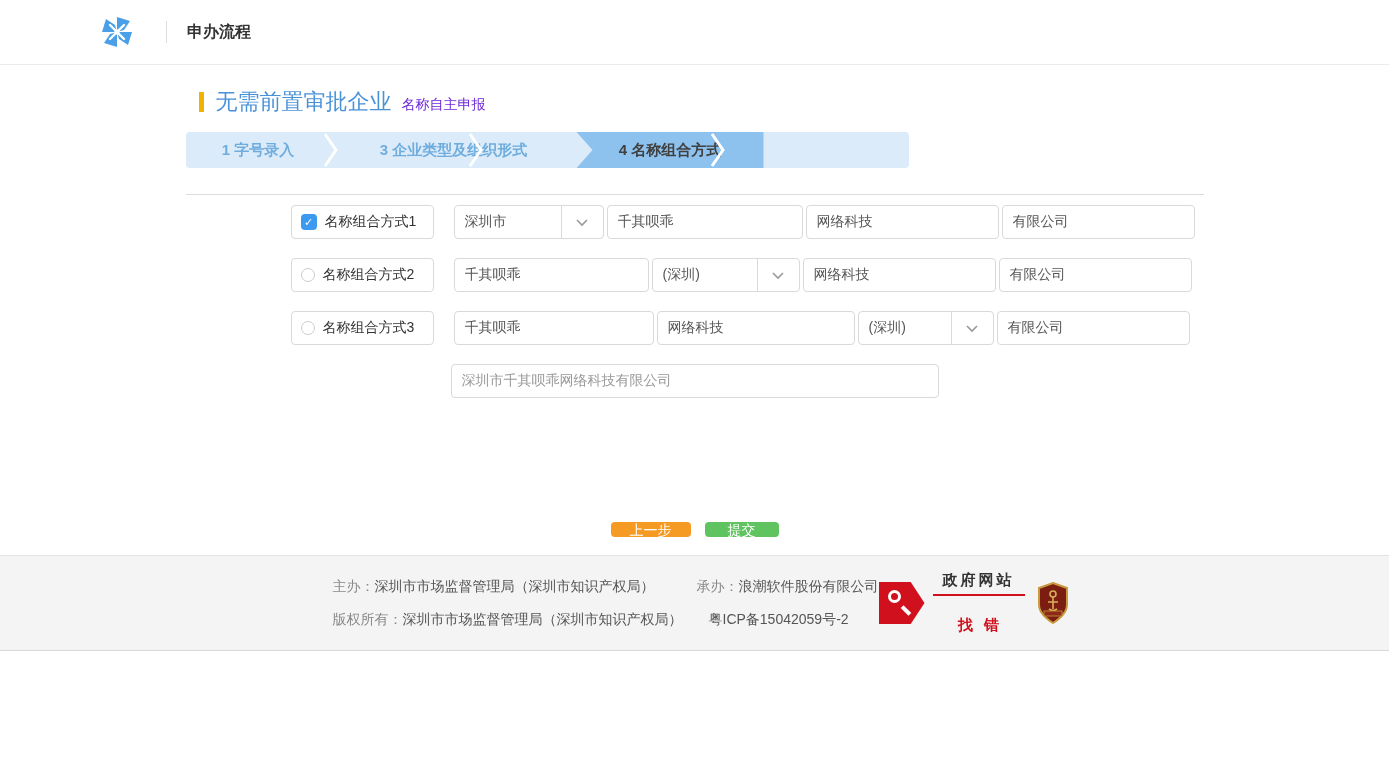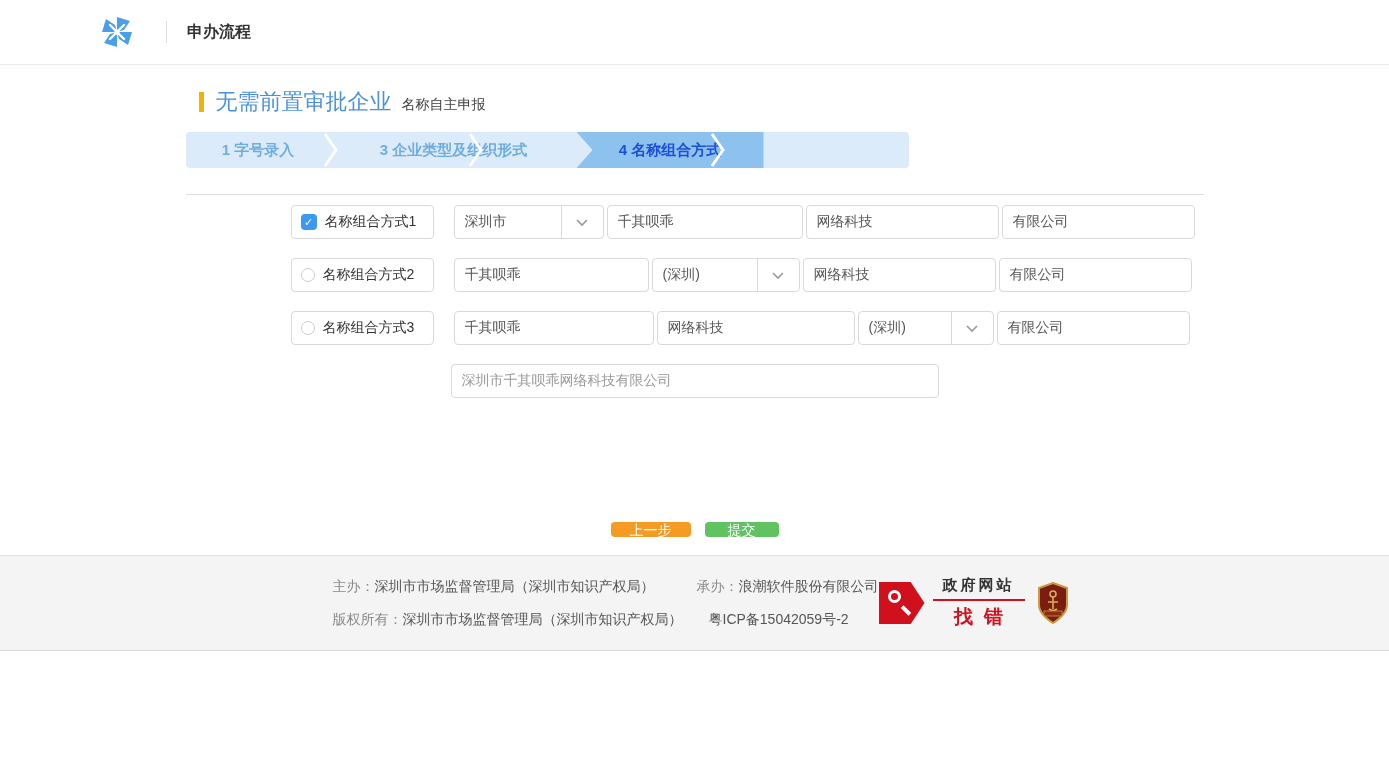--- a/index.html
+++ b/index.html
@@ -11,27 +11,27 @@
   .logo { width:34px; height:34px; margin-right:12px; }
   .brand { font-size:21px; color:#2a3745; letter-spacing:1px; }
   .hdr-divider { width:1px; height:22px; background:#ddd; margin:0 20px; }
   .hdr-nav { font-size:16px; font-weight:bold; color:#333; cursor:pointer; }
 
   
   .container { width:1018px; margin:0 auto; padding-top:22px; }
   .title-row { display:flex; align-items:baseline; padding-left:13px;text-align:right; }
   .title-bar { width:5px; height:20px; background:#f0b400; margin-right:12px; align-self:center; }
   .page-title { font-size:22px; color:#4a92d8; }
-  .page-subtitle { font-size:14px; color:#404040; margin-left:10px; }
+  .page-subtitle { font-size:14px; color:#6d28d9; margin-left:10px; }
 
   
   .steps { position:relative; width:723px; height:36px; background:#dcebf9; border-radius:4px; overflow:hidden; display:flex; margin-top:15px; }
   .step { display:flex; align-items:center; justify-content:center; font-weight:bold; font-size:15px; color:#6fadde; cursor:pointer; }
   .step1{width:145px;} .step2{width:145px;} .step3{width:246px;}
-  .step.active { width:187px; background:#8dc2ee; color:#1d4ed8;
+  .step.active { width:187px; background:#8dc2ee; color:#404040;
     clip-path:polygon(0 0,100% 0,100% 100%,0 100%,16px 50%); }
   .step-sep { position:absolute; top:0; }
   .sep1{left:137px;} .sep2{left:282px;} .sep3{left:524px;}
 
   .rule { border-top:1px solid #dcdcdc; margin-top:26px; }
 
   
   .form-area { padding-top:10px; }
   .name-row { display:flex; align-items:center; padding-left:105px; margin-bottom:19px; }
   .opt-box { width:143px; height:34px; border:1px solid #d9d9d9; border-radius:4px;
@@ -69,22 +69,22 @@
   .zhaocuo { display:flex; align-items:center; cursor:pointer; }
   .zc-icon { position:relative; width:46px; height:42px; background:#d0101c; flex:none;
     clip-path:polygon(0 0,70% 0,100% 50%,70% 100%,0 100%); }
   .zc-circle { position:absolute; width:13px; height:13px; border:3px solid #fff; border-radius:50%;
     top:8px; left:9px; }
   .zc-handle { position:absolute; width:4px; height:11px; background:#fff; transform:rotate(-45deg);
     top:23px; left:25px; }
   .zc-text { margin-left:8px; width:92px; text-align:center;font-family:Liberation Mono, monospace; }
   .zc-top { font-size:15px; font-weight:bold; color:#333; letter-spacing:3px;
     border-bottom:2px solid #d0101c; padding-bottom:4px; }
-  .zc-bottom { font-size:19px; font-weight:bold; color:#d0101c; letter-spacing:11px;
-    padding-top:3px; text-indent:11px; }
+  .zc-bottom { font-size:15px; font-weight:bold; color:#d0101c; letter-spacing:11px;
+    padding-top:20px; text-indent:11px; }
   .shield { cursor:pointer; display:block; }
 </style>
 </head>
 <body>
 
 <div class="header">
   <svg class="logo" viewBox="0 0 34 34">
     <g fill="#4aa0e8">
       <polygon points="17,17 17,2 30,6 24,15"></polygon>
       <polygon points="17,17 32,17 28,30 19,24"></polygon>

